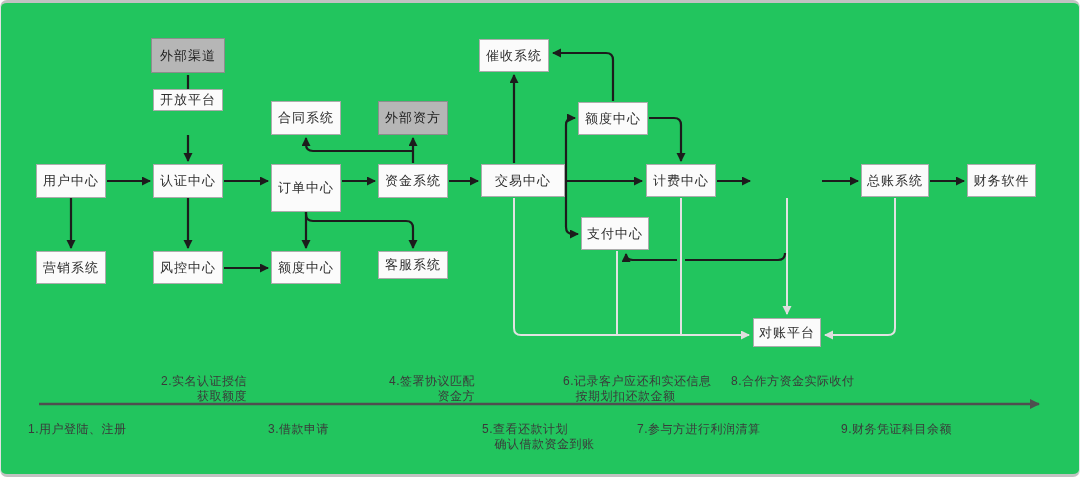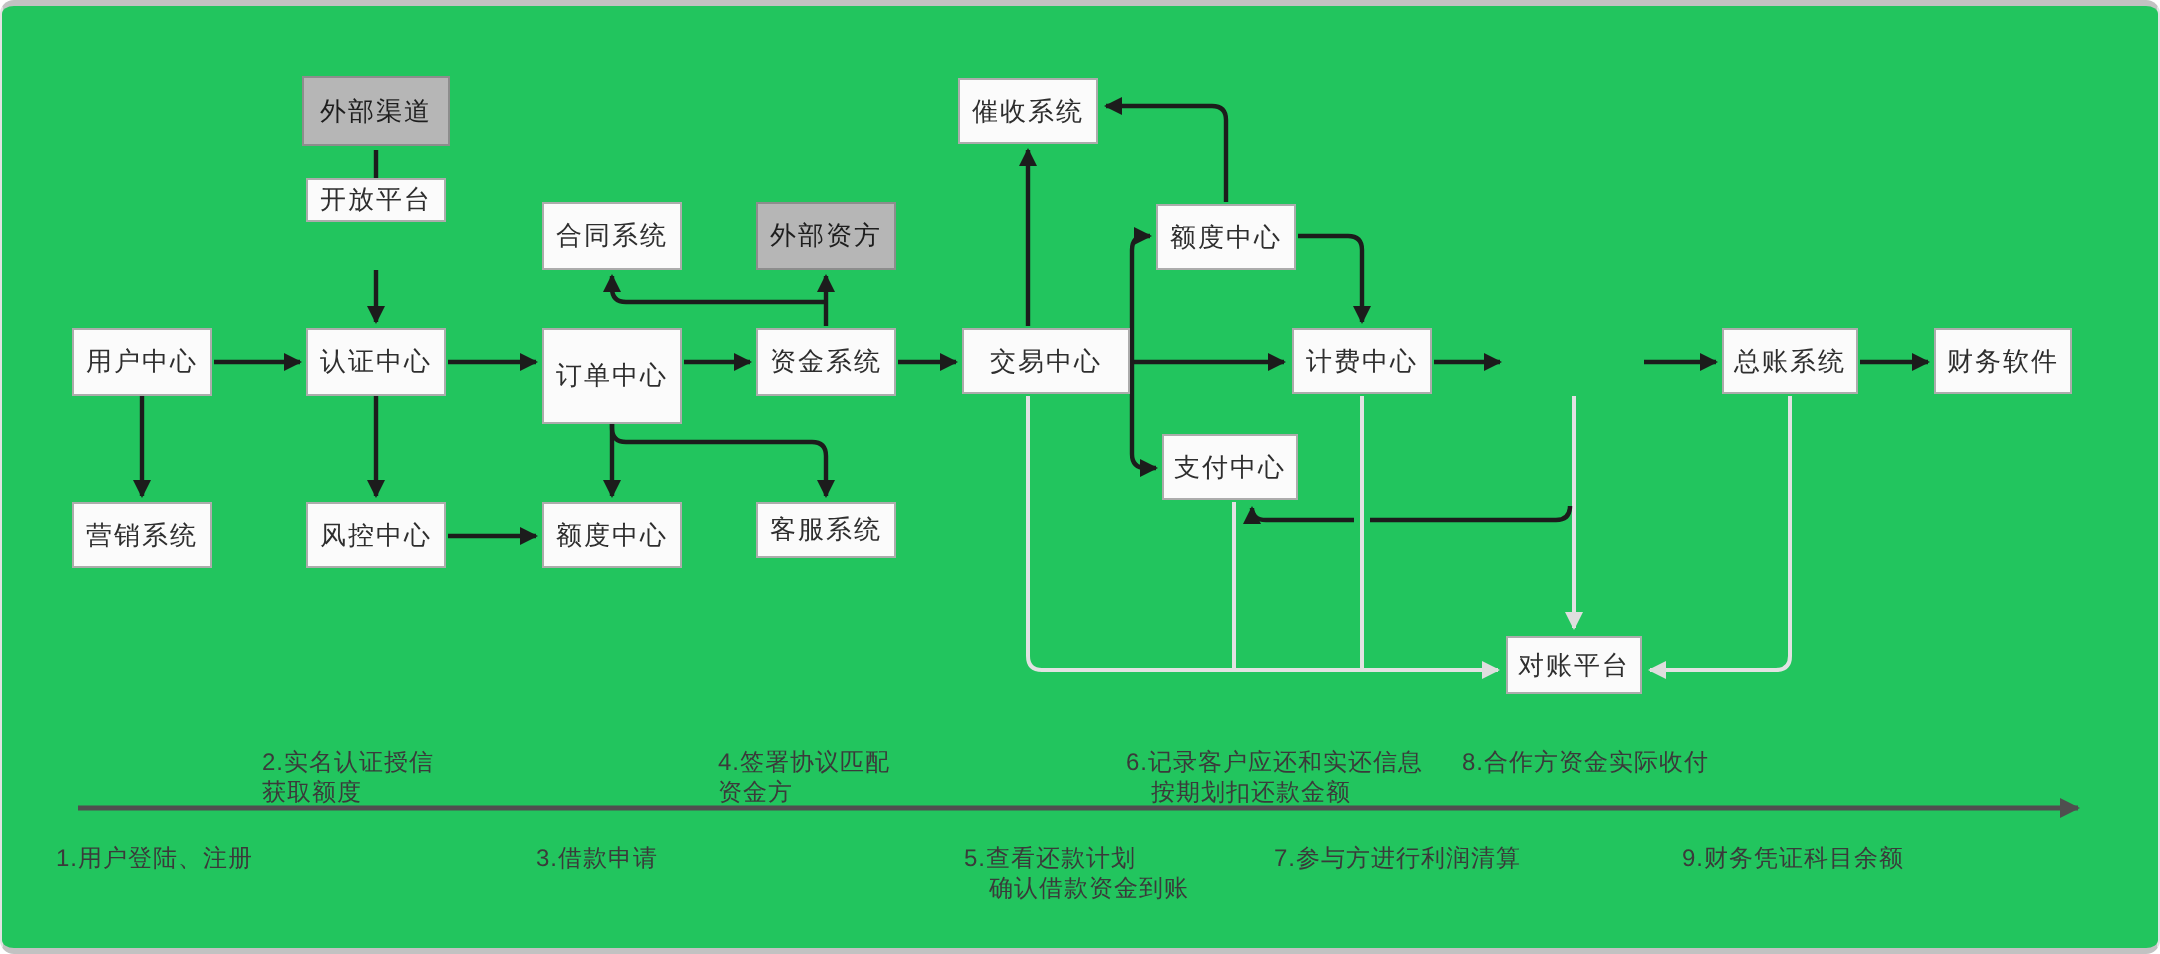--- a/index.html
+++ b/index.html
@@ -13,21 +13,21 @@
   .node{
     position:absolute;display:flex;align-items:center;justify-content:center;
     background:#fbfbfb;border:1px solid #acacac;box-sizing:border-box;
     font-size:13px;color:#2e2e2e;letter-spacing:1px;white-space:nowrap;z-index:2;
   }
   .node.gray{background:#b6b6b6;border-color:#8d8d8d;color:#1e1e1e;}
   .tl{
     position:absolute;font-size:12px;color:#3a3a3a;line-height:15px;
     white-space:pre;z-index:2;letter-spacing:0.5px;
   }
-  .tl.center{text-align:left;}
+  .tl.center{text-align:right;}
 </style>
 </head>
 <body>
 
 <div class="card">
 
   <svg class="edges" viewBox="0 0 1080 477">
     <defs>
       <marker id="mb" markerUnits="userSpaceOnUse" markerWidth="12" markerHeight="10" refX="8" refY="4.5" orient="auto">
         <path d="M0,0 L9,4.5 L0,9 Z" fill="#1c1c1c"></path>

